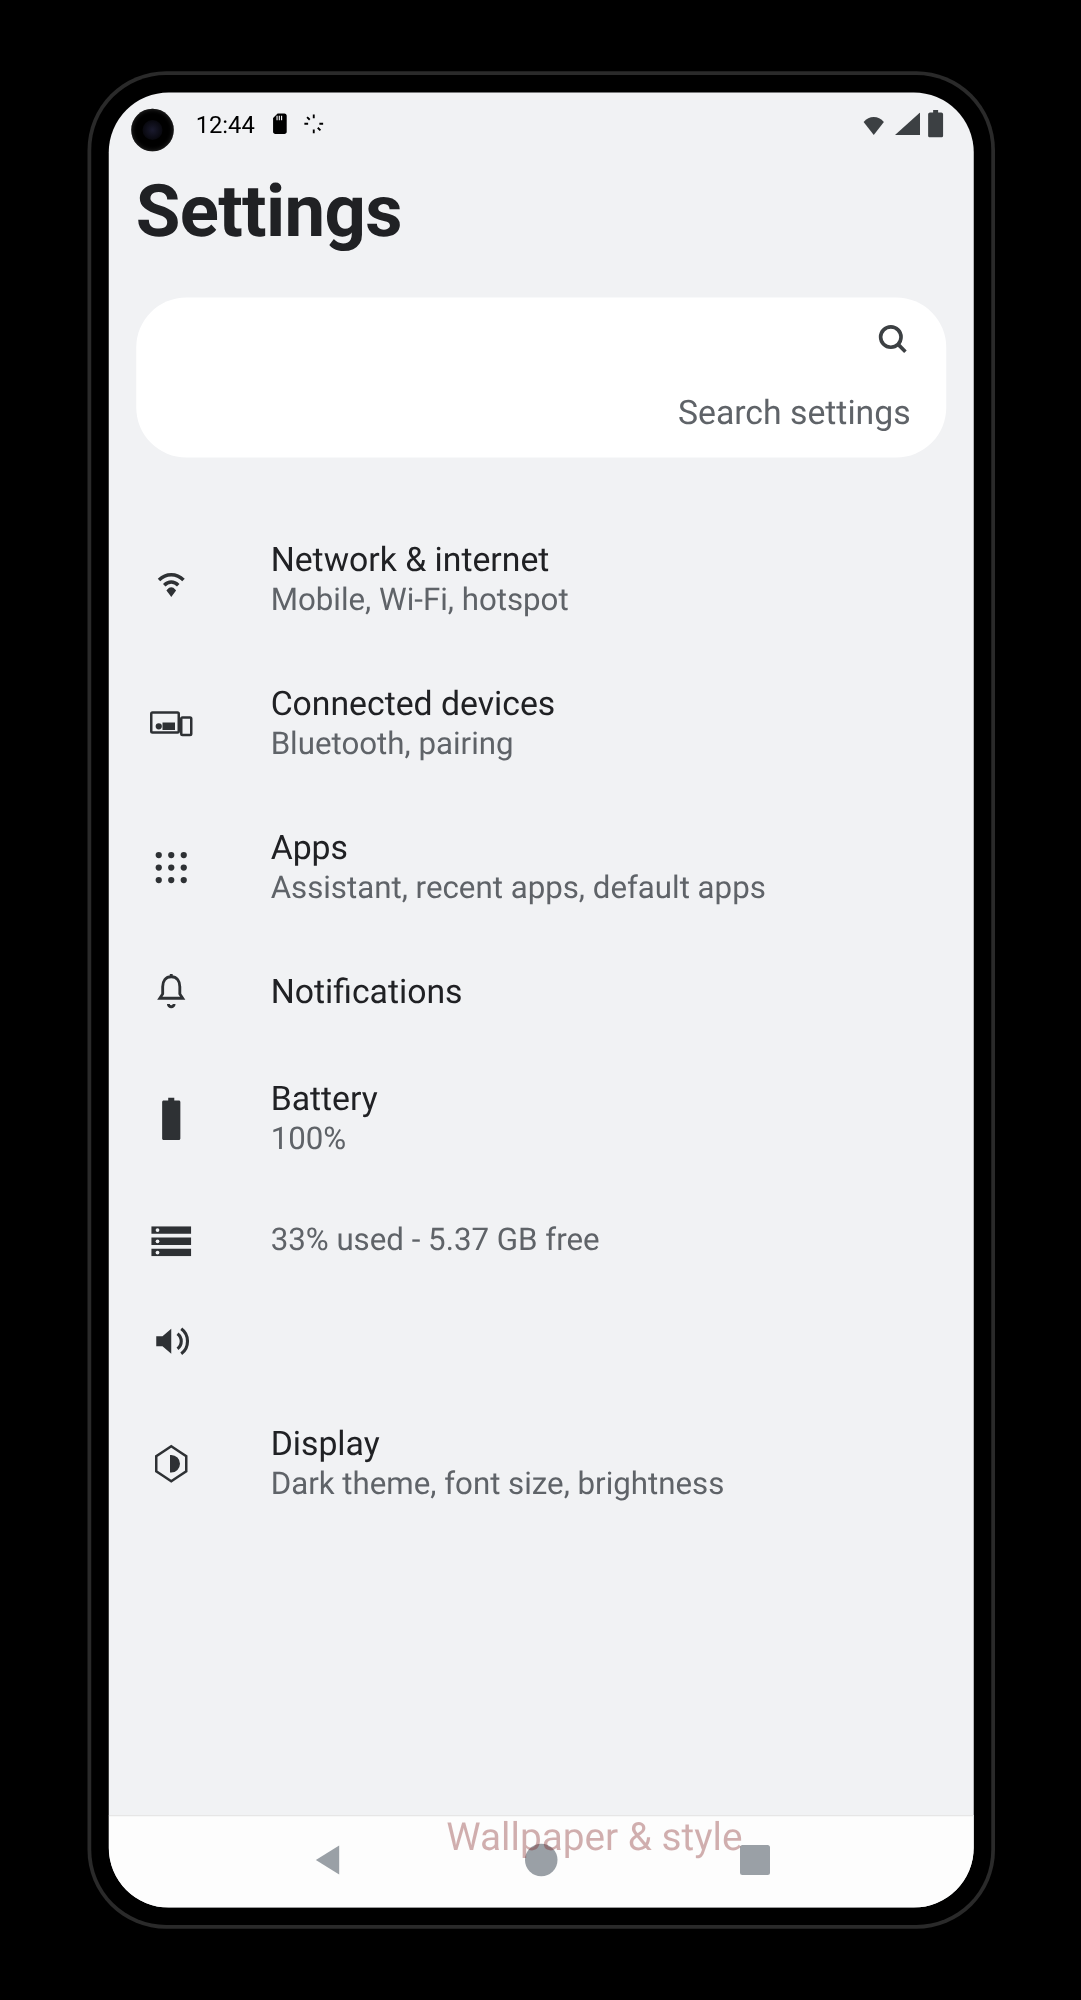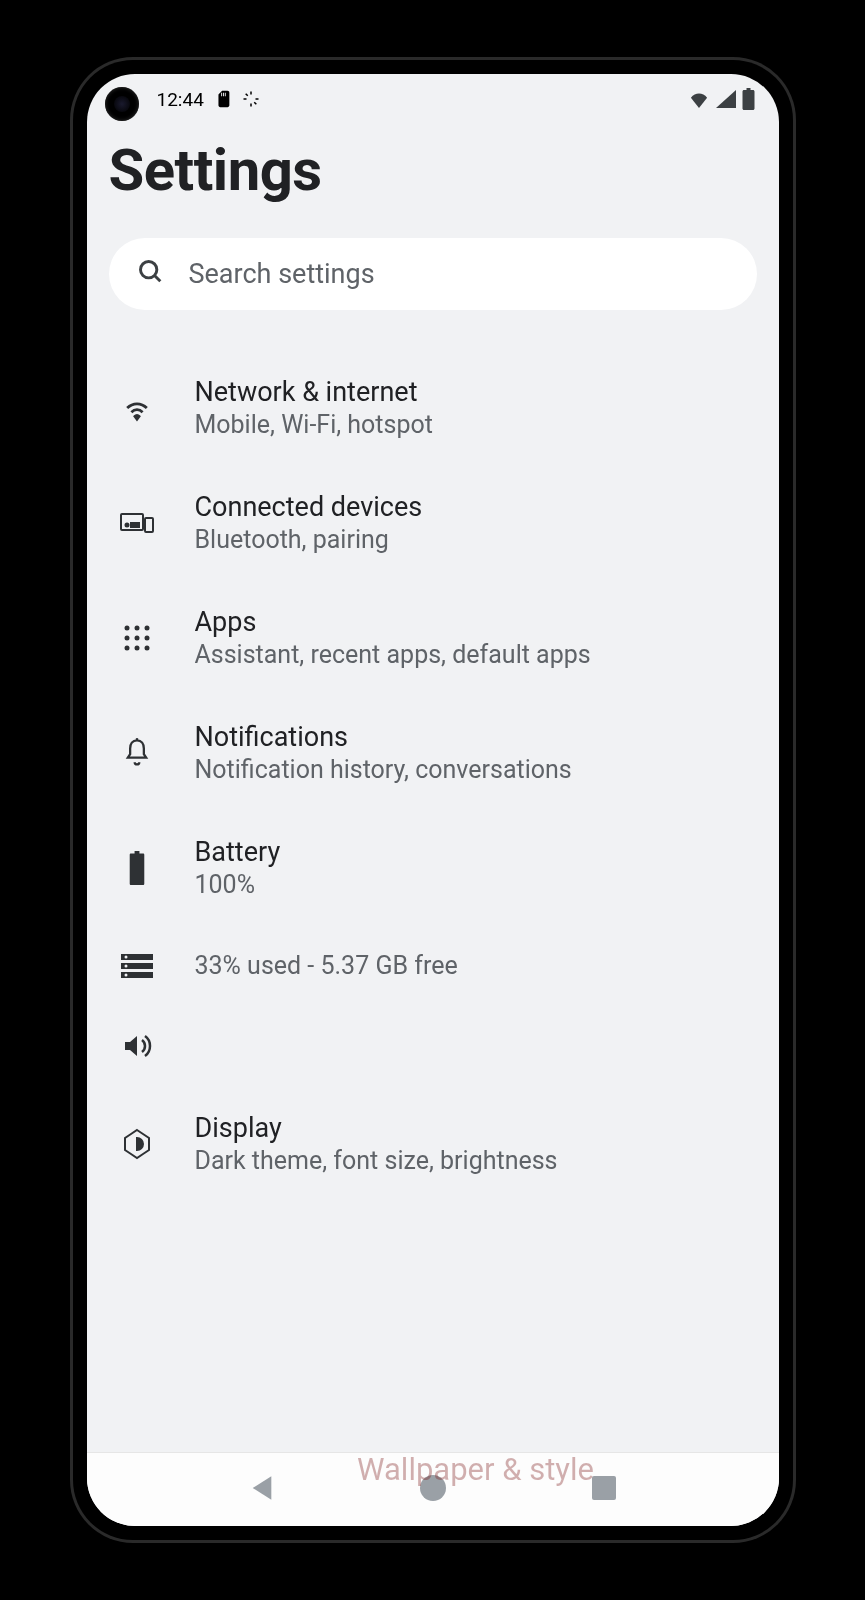--- a/index.html
+++ b/index.html
@@ -88,36 +88,37 @@
       letter-spacing: -0.5px;
     }
     .search-bar {
       background: #fff;
       border-radius: 40px;
       display: flex;
       align-items: flex-end;
       padding: 20px 28px;
       gap: 24px;
       margin-bottom: 40px;
+      flex-direction: column;
     }
     .search-icon {
       color: #3c4043;
     }
     .search-placeholder {
       color: #5f6368;
       font-size: 27px;
     }
     .settings-list {
       display: flex;
       flex-direction: column;
     }
     .settings-item {
       display: flex;
       align-items: center;
-      gap: 38px;
+      gap: 60px;
       padding: 26px 8px;
       cursor: pointer;
     }
     .item-icon-wrap {
       width: 40px;
       display: flex;
       justify-content: center;
       align-items: center;
       color: #2e3134;
     }
@@ -265,21 +266,20 @@
         <div class="settings-item">
           <div class="item-icon-wrap">
             <svg width="28" height="32" viewBox="0 0 24 28" fill="none" stroke="currentColor" stroke-width="2">
                 <path d="M12 3c-4 0-6 3-6 7v5l-2 3h16l-2-3v-5c0-4-2-7-6-7z"></path>
                 <path d="M10 22c0 1.1.9 2 2 2s2-.9 2-2"></path>
                 <line x1="12" y1="1" x2="12" y2="3"></line>
               </svg>
           </div>
           <div class="item-text">
             <div class="item-title">Notifications</div>
-            <div class="item-subtitle">Notification history, conversations</div>
           </div>
         </div>
 
         <div class="settings-item">
           <div class="item-icon-wrap">
             <svg width="18" height="34" viewBox="0 0 14 28" fill="currentColor">
                 <path d="M9 0H5v2H2c-.6 0-1 .4-1 1v24c0 .6.4 1 1 1h10c.6 0 1-.4 1-1V3c0-.6-.4-1-1-1H9V0z"></path>
               </svg>
           </div>
           <div class="item-text">

